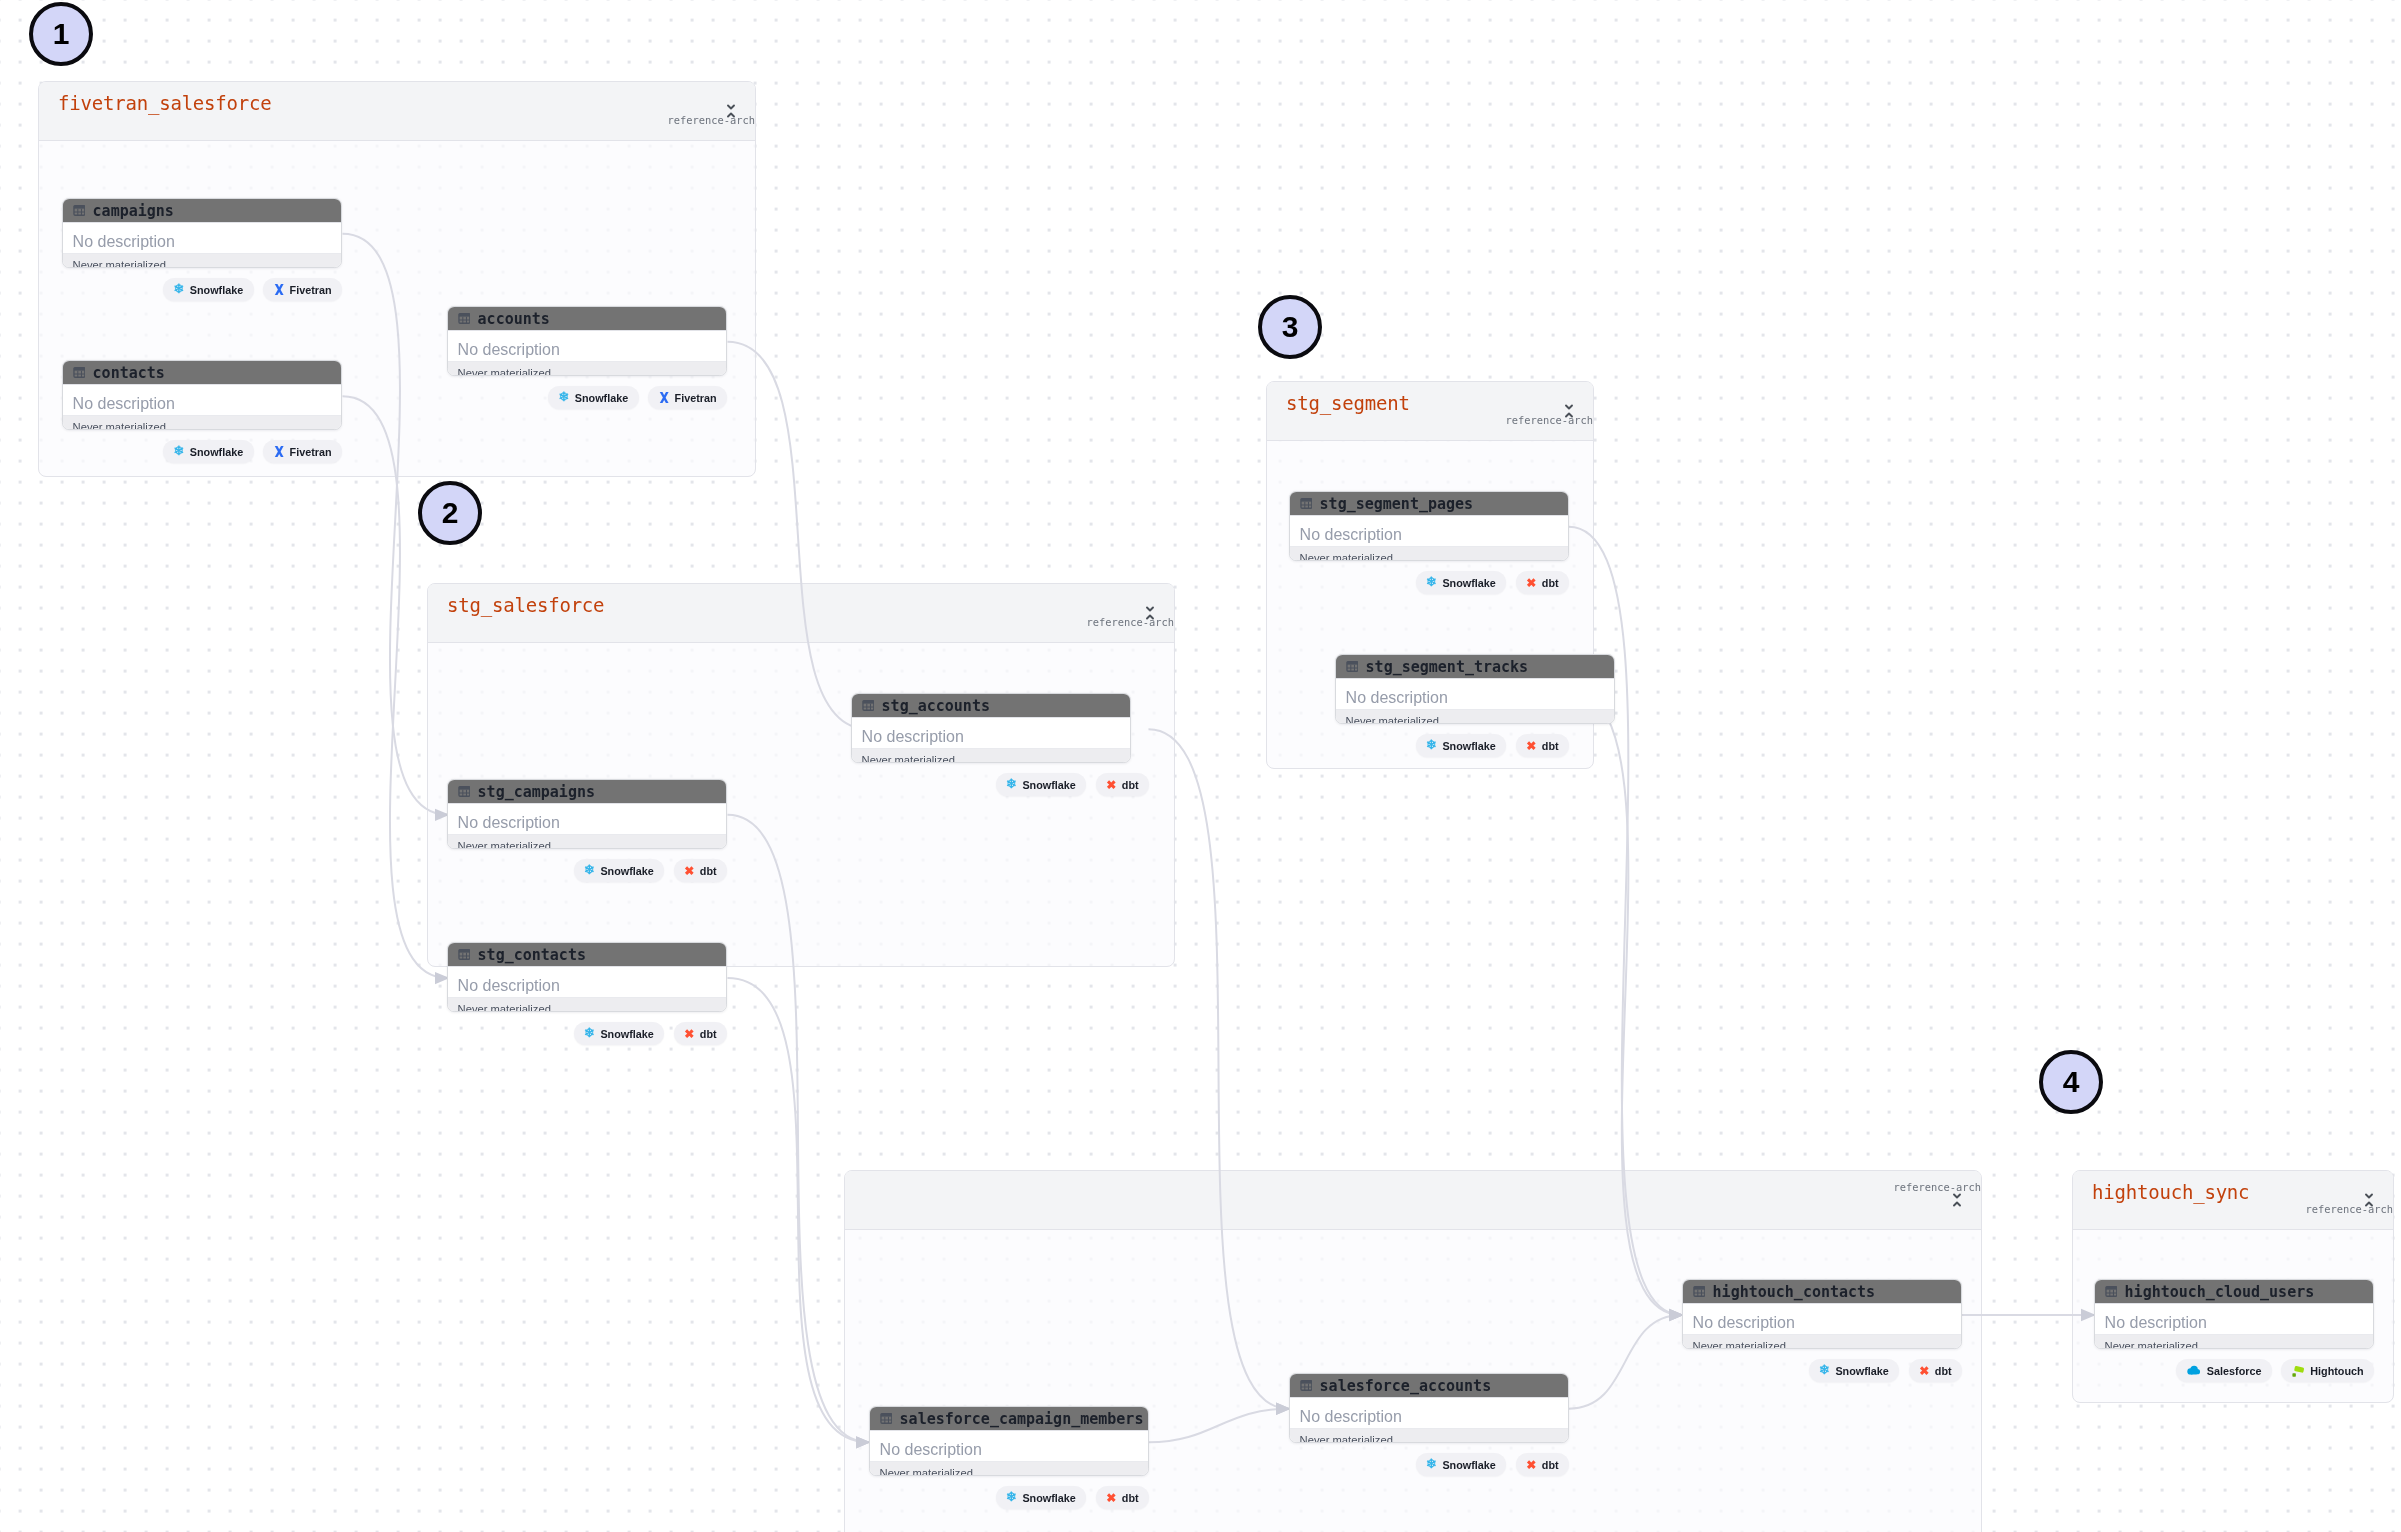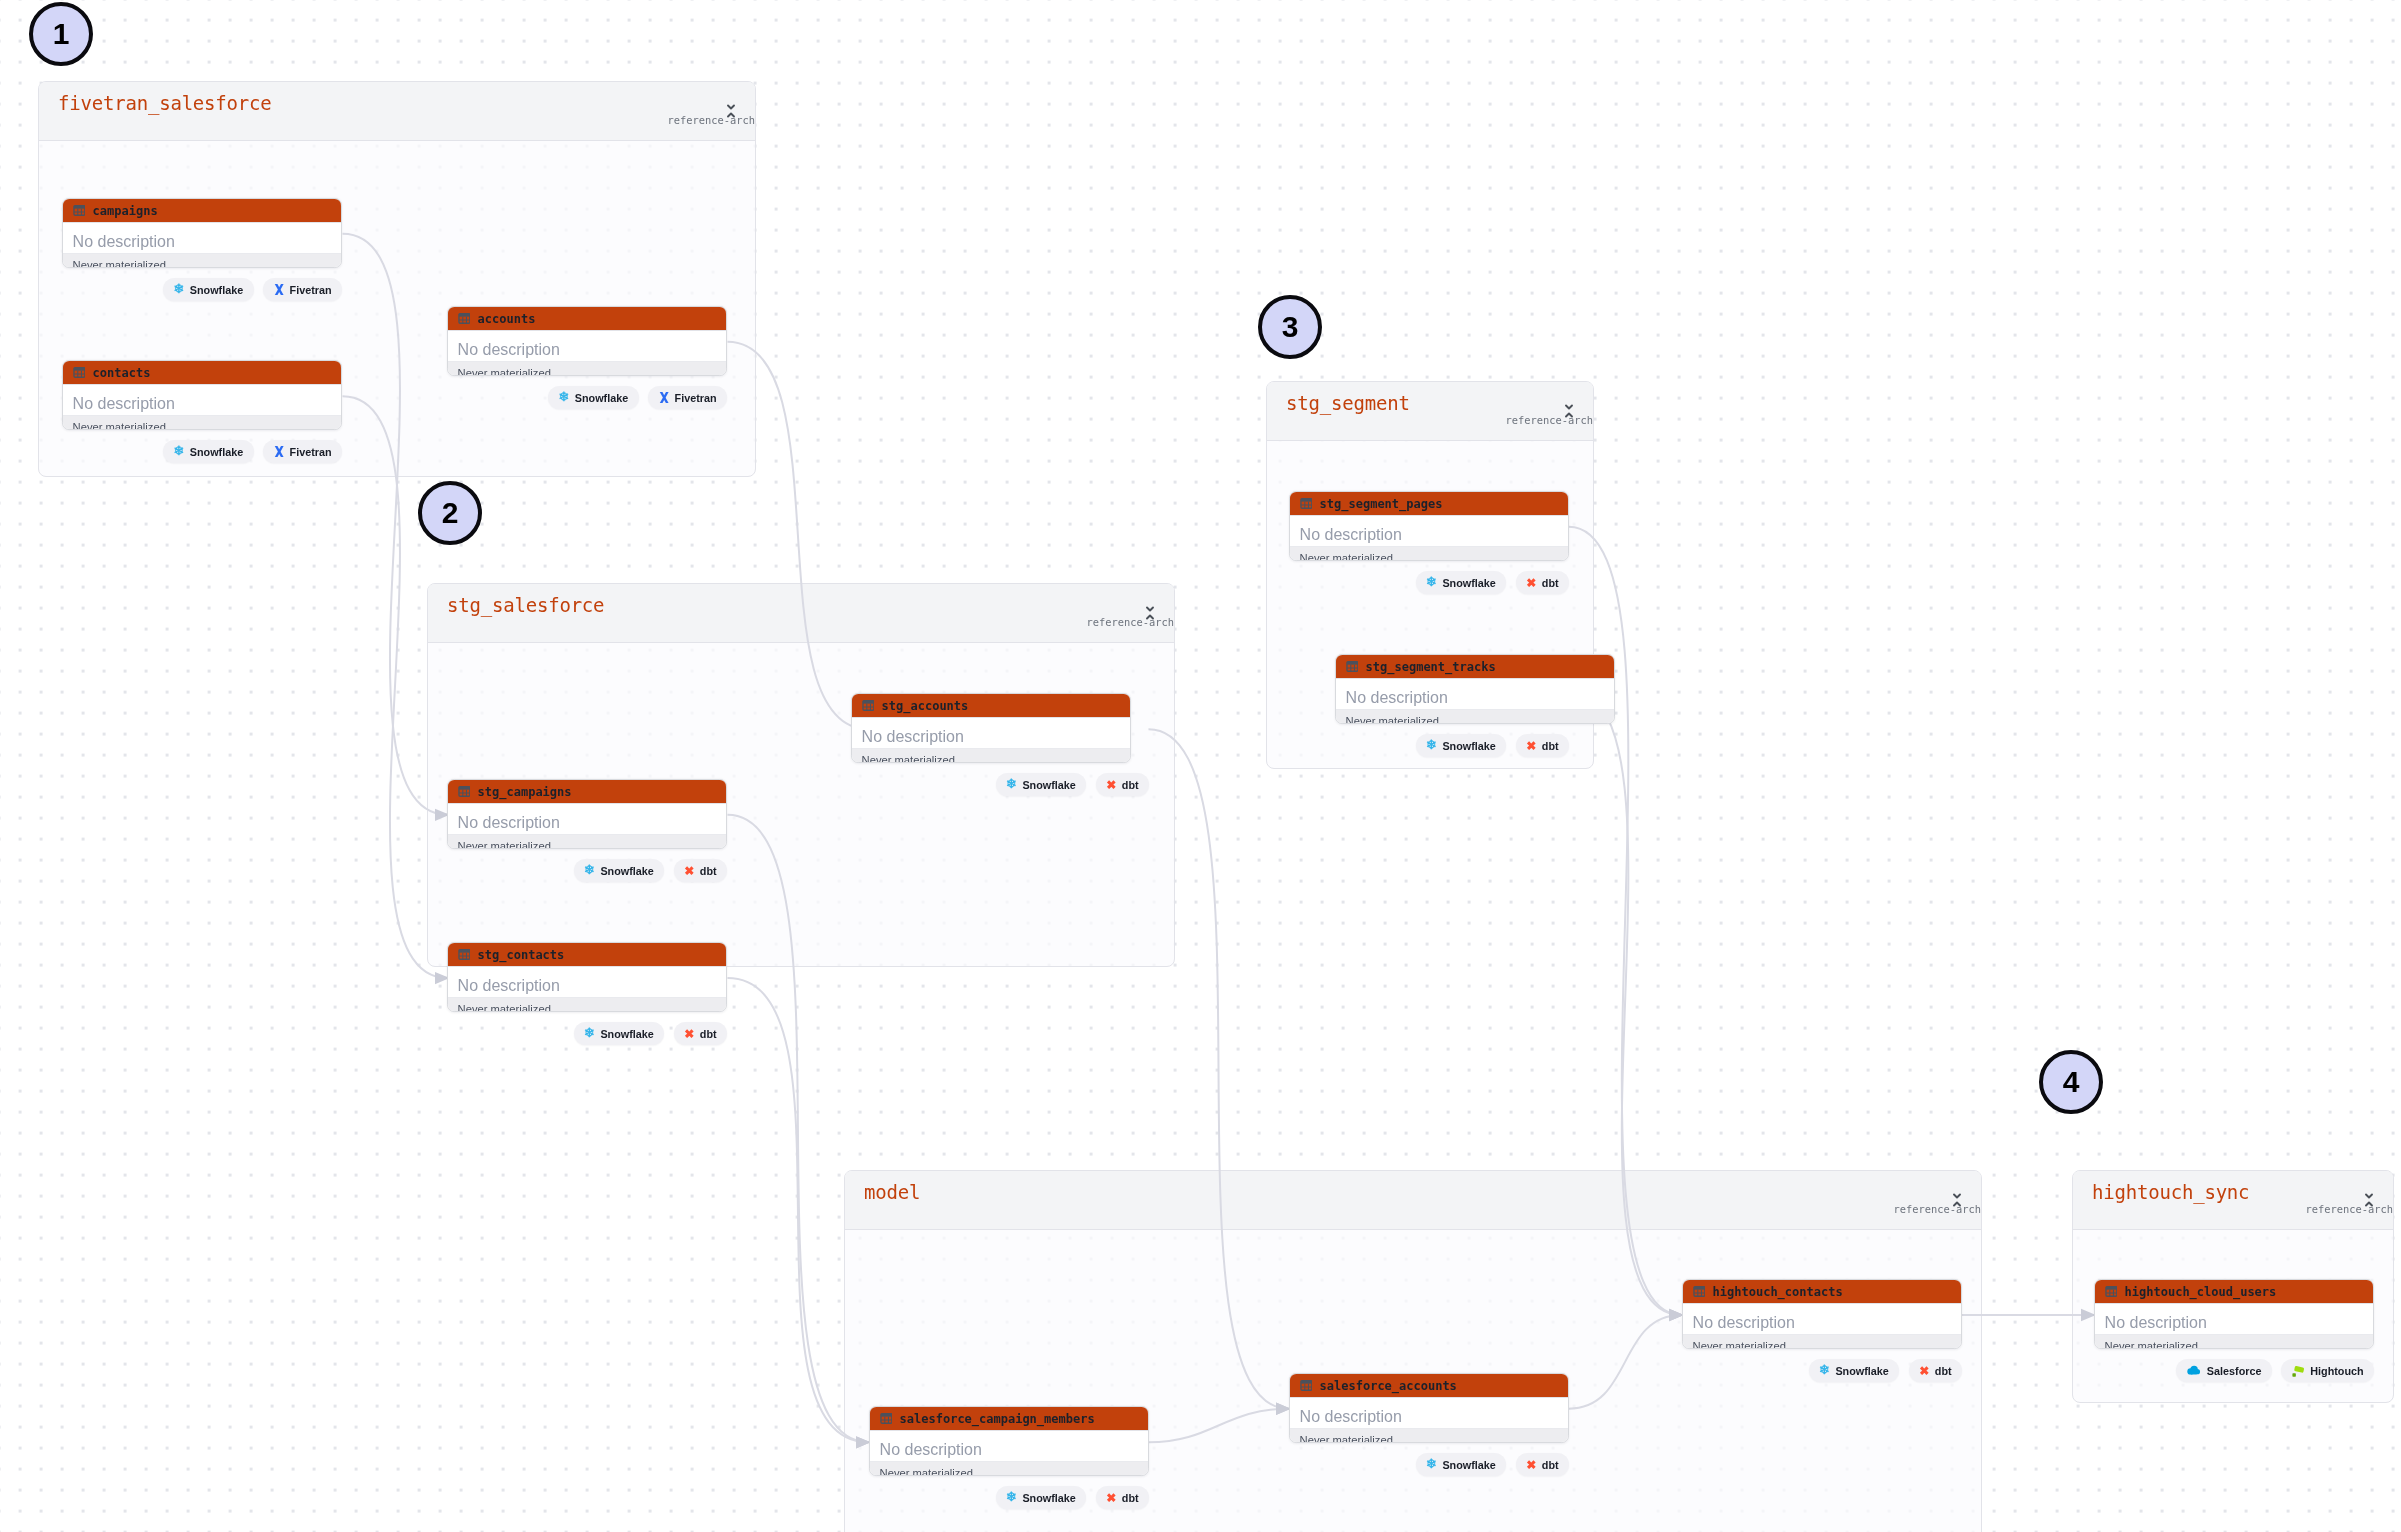--- a/index.html
+++ b/index.html
@@ -14,22 +14,22 @@
   .group{position:absolute;background:rgba(251,251,253,.72);border:1.2px solid #e2e3e9;border-radius:8px;z-index:1;box-sizing:border-box;}
   .gh{position:relative;height:59px;background:#f3f4f6;border-bottom:1.2px solid #e2e3e9;border-radius:6.4px 6.4px 0 0;padding:9.6px 0 0 19px;box-sizing:border-box;}
   .gt{font-family:"DejaVu Sans Mono",monospace;font-weight:400;font-size:19px;color:#c2410c;letter-spacing:-0.2px;}
   .gs{font-family:"DejaVu Sans Mono",monospace;font-size:10.4px;color:#6d737d;margin-top:0.8px;text-align:right;}
   .collapse{position:absolute;right:16px;top:21px;width:16px;height:16px;cursor:pointer;}
   
   #edges{position:absolute;left:0;top:0;z-index:2;pointer-events:none;}
   .edge{stroke:#d9dae3;stroke-width:2.5;fill:none;}
   
   .node{position:absolute;width:280px;height:70px;background:#fff;border:1.2px solid #d8dade;border-radius:7.2px;box-shadow:0 0.8px 2.4px rgba(20,20,40,.07);z-index:3;overflow:hidden;box-sizing:border-box;}
-  .nh{height:23px;background:#c2410c;border-bottom:0.8px solid #e2e3e8;display:flex;align-items:center;gap:7.2px;padding:0 9.6px;
-      font-family:"DejaVu Sans Mono",monospace;font-weight:700;font-size:12px;color:#1c212b;}
+  .nh{height:23px;background:#737373;border-bottom:0.8px solid #e2e3e8;display:flex;align-items:center;gap:7.2px;padding:0 9.6px;
+      font-family:"DejaVu Sans Mono",monospace;font-weight:700;font-size:15px;color:#1c212b;}
   .nd{height:22px;display:flex;align-items:center;padding:0 9.6px;font-size:16px;color:#97 9ca9;color:#969caa;background:#fff;border-bottom:0.8px solid #e9eaee;margin-top:8px;}
   .nm{height:22.4px;display:flex;align-items:center;padding:0 9.6px;font-size:11.2px;color:#49505e;background:#ededf0;}
   .ticon{display:flex;align-items:center;}
   
   .badges{position:absolute;width:280px;display:flex;justify-content:flex-end;gap:9.6px;z-index:3;}
   .badge{height:23px;background:#f1f1f5;border-radius:12px;display:flex;align-items:center;gap:5.6px;padding:0 10.4px;
          font-size:10.8px;font-weight:700;color:#191d27;box-shadow:0 0.8px 1.6px rgba(20,20,40,.05);}
   .bi{display:flex;align-items:center;line-height:1;}
   .bi.sno{color:#35b5ea;font-size:12.8px;}
   .bi.dbt{color:#ff5032;font-size:12px;font-weight:900;}
@@ -76,21 +76,20 @@
         <svg viewBox="0 0 16 16" width="16" height="16" fill="none" stroke="#4a5058" stroke-width="1.9" stroke-linecap="round" stroke-linejoin="round">
             <polyline points="5,2.5 8,5.5 11,2.5"></polyline>
             <polyline points="5,13.5 8,10.5 11,13.5"></polyline>
           </svg>
       </span>
     </div>
   </div>
 
   <div class="group" style="left:844px;top:1170px;width:1138px;height:396px">
     <div class="gh">
-      <div class="gt">model</div>
       <div class="gs">reference-arch</div>
       <span class="collapse">
         <svg viewBox="0 0 16 16" width="16" height="16" fill="none" stroke="#4a5058" stroke-width="1.9" stroke-linecap="round" stroke-linejoin="round">
             <polyline points="5,2.5 8,5.5 11,2.5"></polyline>
             <polyline points="5,13.5 8,10.5 11,13.5"></polyline>
           </svg>
       </span>
     </div>
   </div>
 

